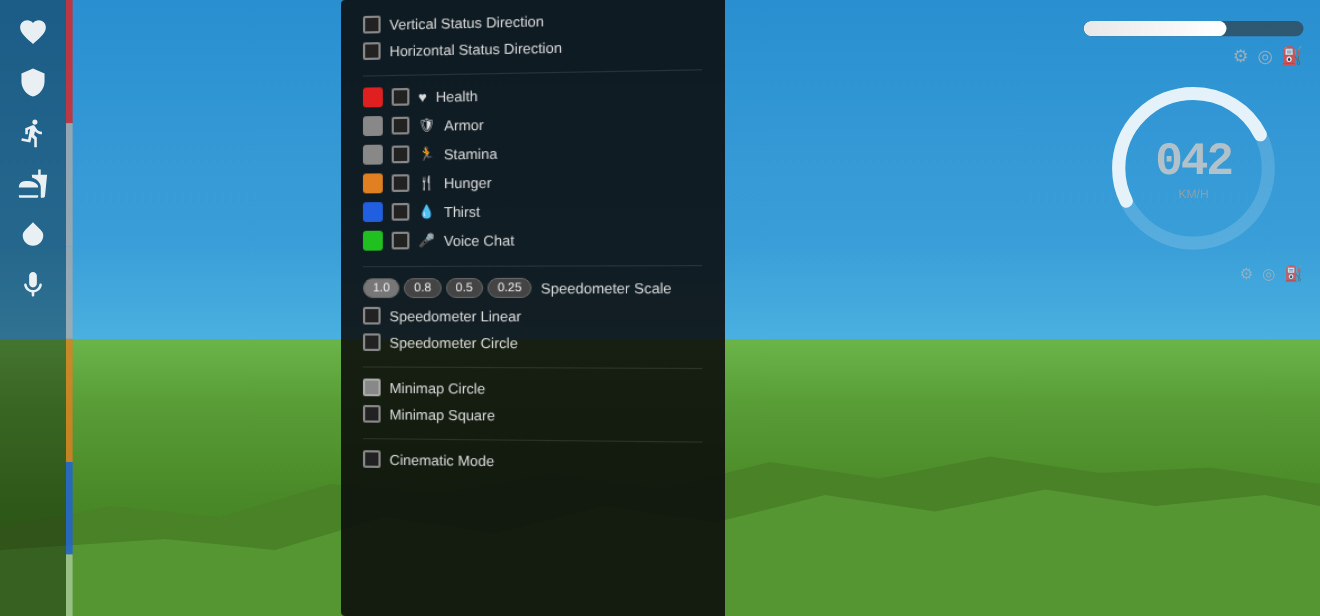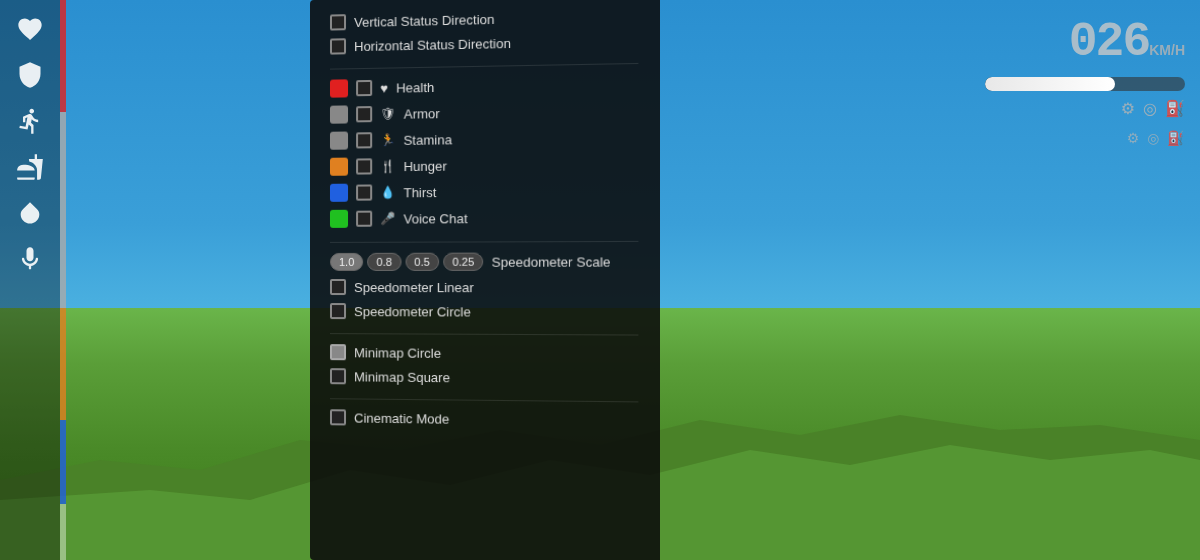--- a/index.html
+++ b/index.html
@@ -396,34 +396,43 @@
     <div class="settings-row">
       <div class="checkbox"></div>
       <span>Cinematic Mode</span>
     </div>
   </div>
 
 </div>
 
 <div class="right-hud">
 
-  <div class="speed-digital">
-    <span class="speed-value-top">026</span><span class="speed-unit-top">KM/H</span>
-  </div>
 
   <div class="speed-bar-container">
     <div class="speed-bar-fill"></div>
   </div>
 
   <div class="vehicle-icons">
     <span style="font-size:16px;color:rgba(180,180,180,0.8);">⚙</span>
     <span style="font-size:16px;color:rgba(180,180,180,0.8);">◎</span>
     <span style="font-size:16px;color:rgba(180,180,180,0.8);">⛽</span>
   </div>
 
+  <div class="speed-circle-container">
+    <svg viewBox="0 0 160 160">
+
+      <circle cx="80" cy="80" r="68" fill="none" stroke="rgba(255,255,255,0.15)" stroke-width="12"></circle>
+
+      <circle cx="80" cy="80" r="68" fill="none" stroke="rgba(255,255,255,0.85)" stroke-width="12" stroke-dasharray="213 213" stroke-dashoffset="0" stroke-linecap="round" transform="rotate(-90 80 80)" style="stroke-dasharray: 213 214; stroke-dashoffset: 138;"></circle>
+    </svg>
+    <div class="speed-digital-center">
+      <div class="speed-value-center">042</div>
+      <div class="speed-unit-center">KM/H</div>
+    </div>
+  </div>
 
   <div class="vehicle-icons-bottom">
     <span style="color:rgba(180,180,180,0.7);">⚙</span>
     <span style="color:rgba(180,180,180,0.7);">◎</span>
     <span style="color:rgba(180,180,180,0.7);">⛽</span>
   </div>
 
 </div>
 
 </body></html>

